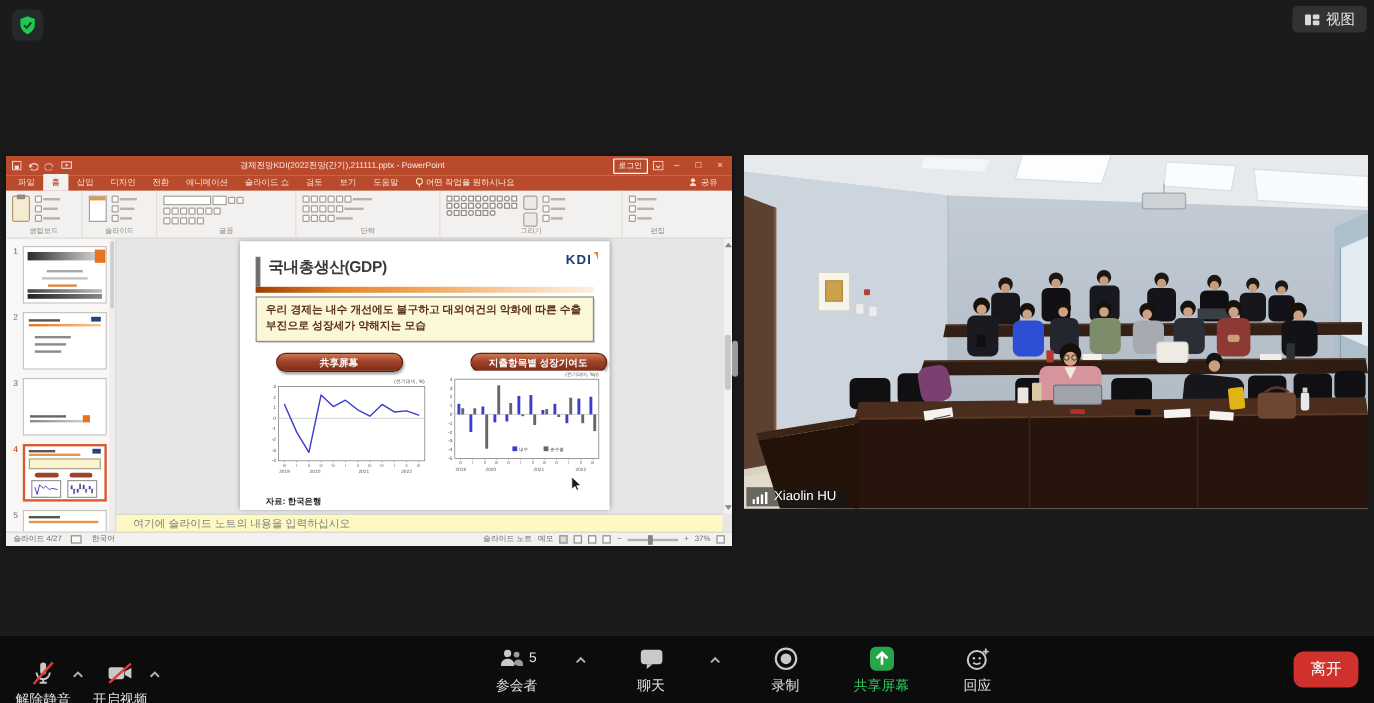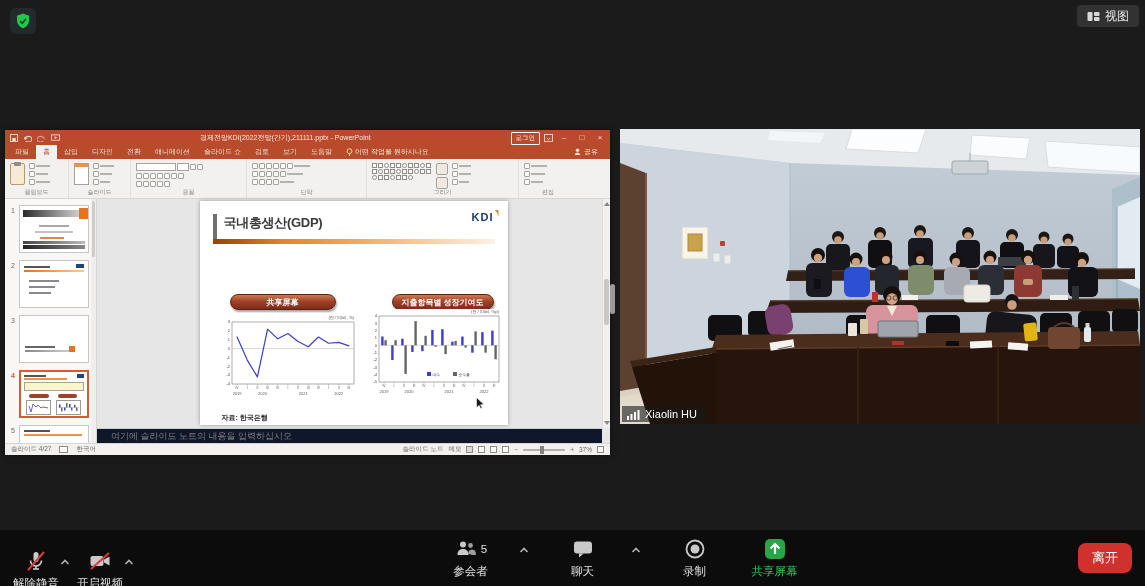--- a/index.html
+++ b/index.html
@@ -58,21 +58,21 @@
   .thumb-num { width:12px; font-size:7px; color:#6a6a6a; text-align:center; padding-top:2px; }
   .thumb-box { flex:1; height:48px; background:#fff; border:1px solid #c8c6c4; position:relative; overflow:hidden; }
   .thumb-box.sel { border:2px solid #d85a33; }
   .thumb-box .d { position:absolute; }
   .thumb-scroll { position:absolute; right:0; top:0; bottom:0; width:5px; background:#efeeec; }
   .thumb-scroll .hdl { position:absolute; top:2px; left:1px; width:3px; height:56px; background:#cfccc9; border-radius:2px; }
 
   .editor { flex:1; position:relative; }
   .slide { position:absolute; left:50%; margin-left:-154px; top:2px; width:308px; height:224px; background:#fff;
            box-shadow:0 0 4px rgba(0,0,0,.35); }
-  .notes-bar { position:absolute; left:0; right:8px; bottom:0; height:15px; background:#0f172a;
+  .notes-bar { position:absolute; left:0; right:8px; bottom:0; height:15px; background:#fef9c3;
                border-top:1px solid #d0cecd; font-size:9px; color:#7d7d7d; line-height:15px; padding-left:14px; }
   .v-scroll { position:absolute; right:0; top:0; bottom:15px; width:8px; background:#f3f1f0; border-left:1px solid #e0dedc; }
   .v-scroll .up, .v-scroll .dn { position:absolute; left:1px; width:0; height:0; border-left:3px solid transparent; border-right:3px solid transparent; }
   .v-scroll .up { top:3px; border-bottom:4px solid #8a8783; }
   .v-scroll .dn { bottom:3px; border-top:4px solid #8a8783; }
   .v-scroll .hdl { position:absolute; left:1px; top:80px; width:5px; height:46px; background:#c9c6c3; border-radius:2px; }
 
   .status-bar { position:absolute; left:0; bottom:0; right:0; height:12px; background:#f3f1f0; border-top:1px solid #d8d5d3;
                 display:flex; align-items:center; font-size:6.5px; color:#6b6b6b; padding:0 6px; gap:8px; }
   .sb-right { margin-left:auto; display:flex; align-items:center; gap:5px; }
@@ -89,21 +89,21 @@
   .kdi { right:14px; top:10px; font-size:11px; font-weight:bold; color:#1c3b6e; letter-spacing:1px; }
   .kdi:after { content:""; position:absolute; right:-5px; top:-1px; width:4px; height:7px; background:#e8832c;
                clip-path:polygon(0 0,100% 0,100% 100%,55% 30%); }
   .callout { left:13px; top:46px; width:282px; height:38px; background:#fbf8da; border:1px solid #8f8f8f;
              padding:4px 8px; font-size:9px; font-weight:bold; color:#5b2f12; line-height:1.45; box-shadow:1px 1px 1px rgba(0,0,0,.18); }
   .pill { height:16px; border-radius:8px; color:#fff; font-size:8px; font-weight:bold;
           display:flex; align-items:center; justify-content:center;
           background:linear-gradient(180deg,#cd7a52 0%,#a0422a 45%,#7e2c18 100%);
           border:1px solid #5f2010; box-shadow:1px 2px 2px rgba(0,0,0,.35); }
   .pill1 { left:30px; top:93px; width:106px; }
-  .pill2 { left:192px; top:93px; width:102px; }
+  .pill2 { left:192px; top:93px; width:114px; }
   .chartbox { background:#fff; }
   .sl-source { left:22px; top:212px; font-size:7px; font-weight:bold; color:#222; }
 
   
   .video { left:620px; top:129px; width:520px; height:295px; background:#000; overflow:hidden; }
   .nametag { position:absolute; left:2px; bottom:2px; background:rgba(25,25,25,.6); color:#fff; font-size:11px;
              display:flex; align-items:center; gap:5px; padding:2px 9px 2px 5px; }
   .divider-pill { left:610px; top:284px; width:5px; height:30px; background:#9b9b9b; border-radius:3px; }
 
   
@@ -453,20 +453,21 @@
             <div class="hdl"></div>
           </div>
       </div>
 
       <div class="editor">
         <div class="slide">
           <div class="abs sl-vbar"></div>
           <div class="abs sl-title">국내총생산(GDP)</div>
           <div class="abs sl-underline"></div>
           <div class="abs kdi">KDI</div>
+          <div class="abs callout">우리 경제는 내수 개선에도 불구하고 대외여건의 악화에 따른 수출 부진으로 성장세가 약해지는 모습</div>
           <div class="abs pill pill1">共享屏幕</div>
           <div class="abs pill pill2">지출항목별 성장기여도</div>
           <div class="abs chartbox" id="gdp-line-chart" style="left:18px;top:112px;width:142px;height:96px"><svg viewBox="0 0 142 96" width="100%" height="100%">
                 <rect x="14" y="9" width="122" height="62" fill="#fff" stroke="#777" stroke-width="0.6"></rect>
                 <text x="12" y="10.3" font-size="4" fill="#444" text-anchor="end" font-family="Liberation Sans, sans-serif">3</text>
                 <text x="12" y="19.157142857142855" font-size="4" fill="#444" text-anchor="end" font-family="Liberation Sans, sans-serif">2</text>
                 <text x="12" y="28.014285714285712" font-size="4" fill="#444" text-anchor="end" font-family="Liberation Sans, sans-serif">1</text>
                 <text x="12" y="36.87142857142857" font-size="4" fill="#444" text-anchor="end" font-family="Liberation Sans, sans-serif">0</text>
                 <text x="12" y="45.72857142857142" font-size="4" fill="#444" text-anchor="end" font-family="Liberation Sans, sans-serif">-1</text>
                 <text x="12" y="54.58571428571428" font-size="4" fill="#444" text-anchor="end" font-family="Liberation Sans, sans-serif">-2</text>
@@ -840,17 +841,28 @@
         <span class="lbl">录制</span>
       </button>
       <button class="tb-item">
         <svg width="24" height="24" viewBox="0 0 24 24">
           <rect x="2" y="2" width="20" height="20" rx="5" fill="#27a649"></rect>
           <line x1="12" y1="17" x2="12" y2="8" stroke="#fff" stroke-width="2.2"></line>
           <path d="M7.5 11.5 L12 7 L16.5 11.5" fill="none" stroke="#fff" stroke-width="2.2"></path>
         </svg>
         <span class="lbl green">共享屏幕</span>
       </button>
+      <button class="tb-item">
+        <svg width="24" height="24" viewBox="0 0 24 24">
+          <circle cx="11" cy="13" r="7.5" fill="none" stroke="#c9c9c9" stroke-width="1.7"></circle>
+          <circle cx="8.6" cy="11.5" r="1" fill="#c9c9c9"></circle>
+            <circle cx="13.4" cy="11.5" r="1" fill="#c9c9c9"></circle>
+          <path d="M8 15.2c1.6 1.6 4.4 1.6 6 0" stroke="#c9c9c9" stroke-width="1.4" fill="none"></path>
+          <line x1="18.5" y1="3.5" x2="18.5" y2="8.5" stroke="#c9c9c9" stroke-width="1.5"></line>
+          <line x1="16" y1="6" x2="21" y2="6" stroke="#c9c9c9" stroke-width="1.5"></line>
+        </svg>
+        <span class="lbl">回应</span>
+      </button>
     </div>
 
     <button class="leave-btn">离开</button>
   </div>
 </div>
 
 </body></html>

